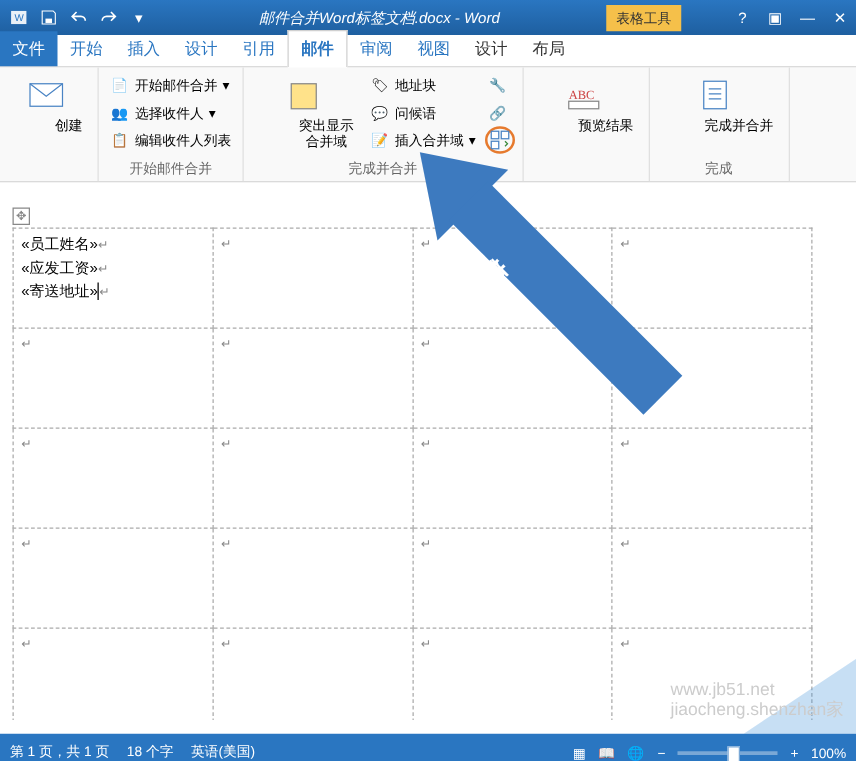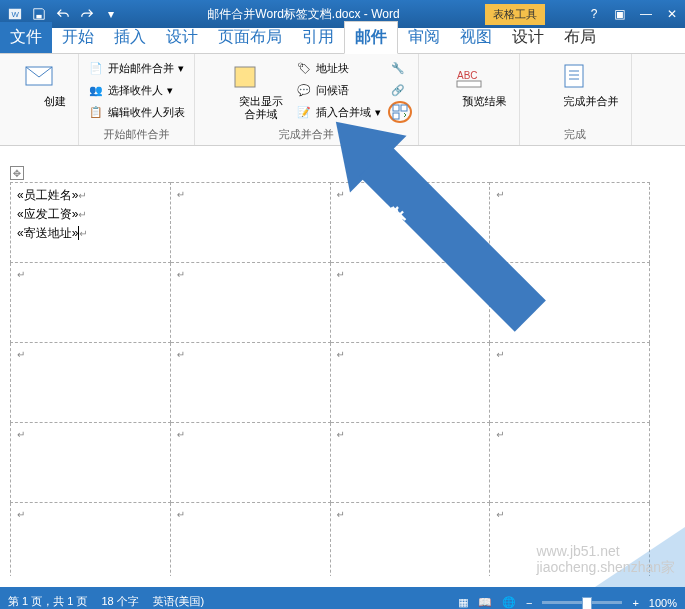--- a/index.html
+++ b/index.html
@@ -2,38 +2,38 @@
 <html><head>
   <meta charset="utf-8">
   <style>
     * { margin: 0; padding: 0; box-sizing: border-box; }
     body { font-family: "Microsoft YaHei", "SimSun", sans-serif; font-size: 12px; background: #fff; width: 685px; height: 609px; overflow: hidden; position: relative; }
     
     .titlebar { height: 28px; background: linear-gradient(#2a76c1, #1e5fa0); display: flex; align-items: center; color: #fff; padding: 0 4px; }
     .qat { display: flex; gap: 2px; align-items: center; }
     .qat-btn { width: 22px; height: 22px; display: flex; align-items: center; justify-content: center; color: #fff; }
     .qat-btn svg { width: 14px; height: 14px; }
-    .title-text { flex: 1; text-align: center; font-size: 12px; }
+    .title-text { flex: 1; text-align: center; font-size: 12px; font-style: italic; }
     .context-tab { background: #f5c04a; color: #333; padding: 3px 8px; font-size: 11px; margin-right: 40px; }
     .winctrl { display: flex; gap: 8px; margin-left: auto; }
     .winctrl span { width: 18px; text-align: center; cursor: pointer; }
     
     .tabs { height: 26px; background: #fff; border-bottom: 1px solid #d0d0d0; display: flex; align-items: flex-end; }
-    .tab { padding: 5px 10px; color: #2a76c1; font-size: 16px; cursor: pointer; margin-top: 34px; }
+    .tab { padding: 5px 10px; color: #2a76c1; font-size: 13px; cursor: pointer; margin-top: 34px; }
     .tab.file { background: #2a76c1; color: #fff; }
     .tab.active { border: 1px solid #d0d0d0; border-bottom: 1px solid #fff; background: #fff; margin-bottom: -1px; font-weight: bold; }
     .tab.context { color: #333; }
     
     .ribbon { height: 92px; background: #f9f9f9; border-bottom: 1px solid #d0d0d0; display: flex; }
     .group { border-right: 1px solid #e0e0e0; padding: 3px 6px; display: flex; flex-direction: column; justify-content: space-between; position: relative; }
     .group-label { text-align: center; font-size: 11px; color: #666; padding-top: 2px; }
     .group-content { display: flex; align-items: flex-start; gap: 4px; flex: 1; }
     
     .big-btn { display: flex; flex-direction: column; align-items: center; justify-content: center; padding: 4px 6px; cursor: pointer; min-width: 42px; }
-    .big-btn .icon-box { width: 32px; height: 32px; display: flex; align-items: center; justify-content: center; margin-bottom: 2px; }
+    .big-btn .icon-box { width: 32px; height: 32px; display: flex; align-items: center; justify-content: flex-start; margin-bottom: 2px; font-family: Liberation Serif, serif; }
     .big-btn .lbl { font-size: 11px; text-align: center; line-height: 1.2; margin-left: 32px; }
     
     .small-btn { display: flex; align-items: center; gap: 4px; padding: 2px 3px; cursor: pointer; font-size: 11px; height: 22px; }
     .small-btn .ico { width: 16px; height: 16px; display: flex; align-items: center; justify-content: center; }
     .col { display: flex; flex-direction: column; }
     
     .highlight { border: 2px solid #e67a2e; border-radius: 50%; padding: 2px; }
     
     .doc-area { background: #fff; padding: 20px 10px; height: 430px; overflow: hidden; position: relative;}
     .table-move { width: 14px; height: 14px; border: 1px solid #888; display: flex; align-items: center; justify-content: center; font-size: 10px; color: #888; margin-bottom: 2px; }
@@ -94,21 +94,20 @@
     <span>—</span>
     <span>✕</span>
   </div>
 </div>
 
 <div class="tabs">
   <div class="tab file">文件</div>
   <div class="tab">开始</div>
   <div class="tab">插入</div>
   <div class="tab">设计</div>
-  <div class="tab">页面布局</div>
   <div class="tab">引用</div>
   <div class="tab active">邮件</div>
   <div class="tab">审阅</div>
   <div class="tab">视图</div>
   <div class="tab context">设计</div>
   <div class="tab context">布局</div>
 </div>
 
 <div class="ribbon">
   <div class="group">

